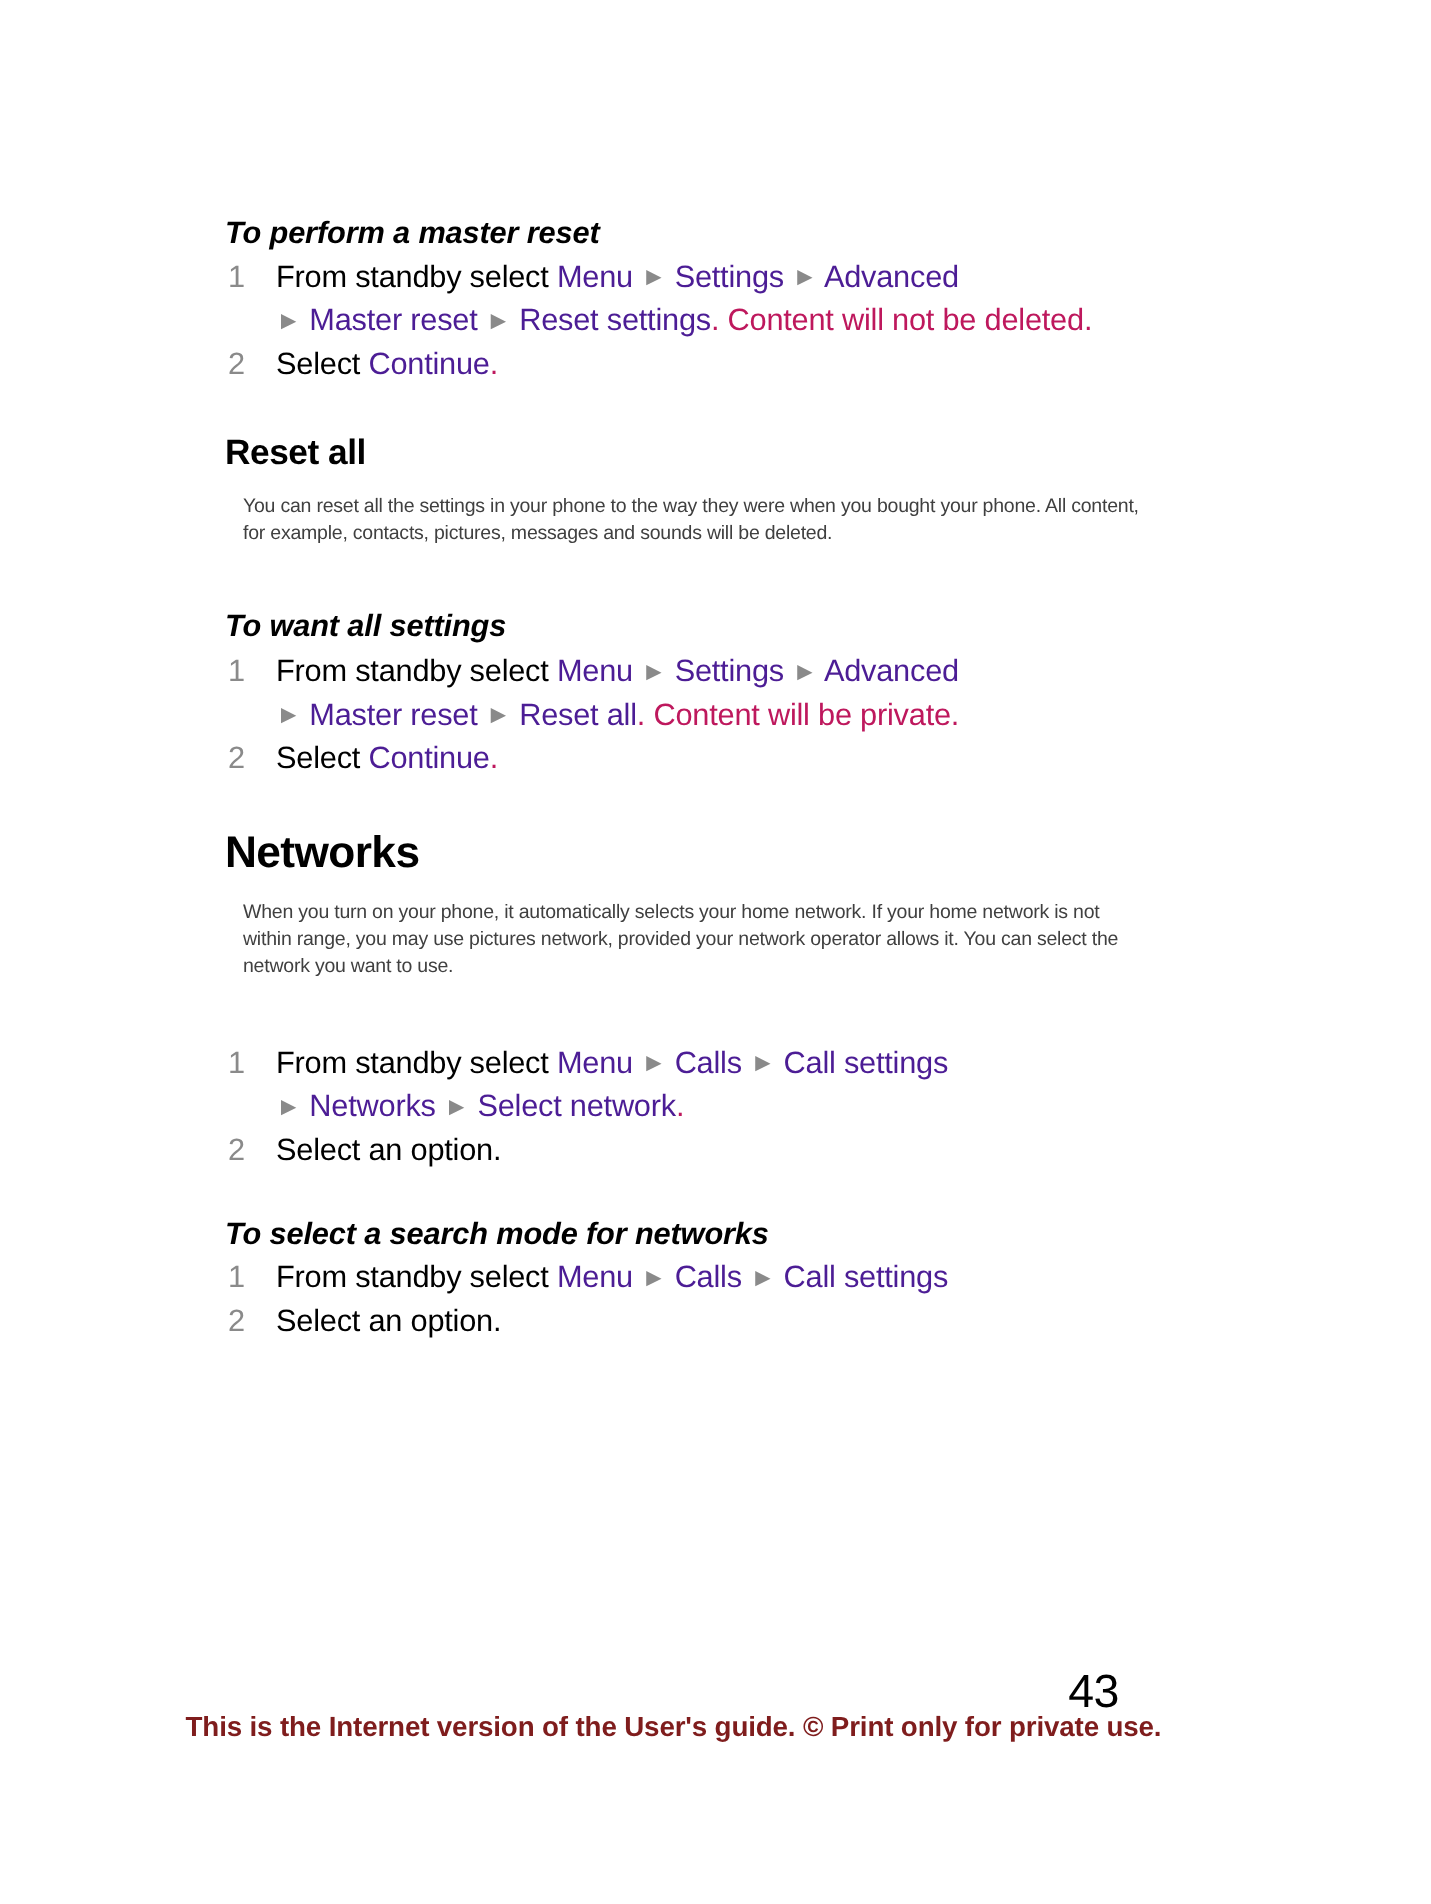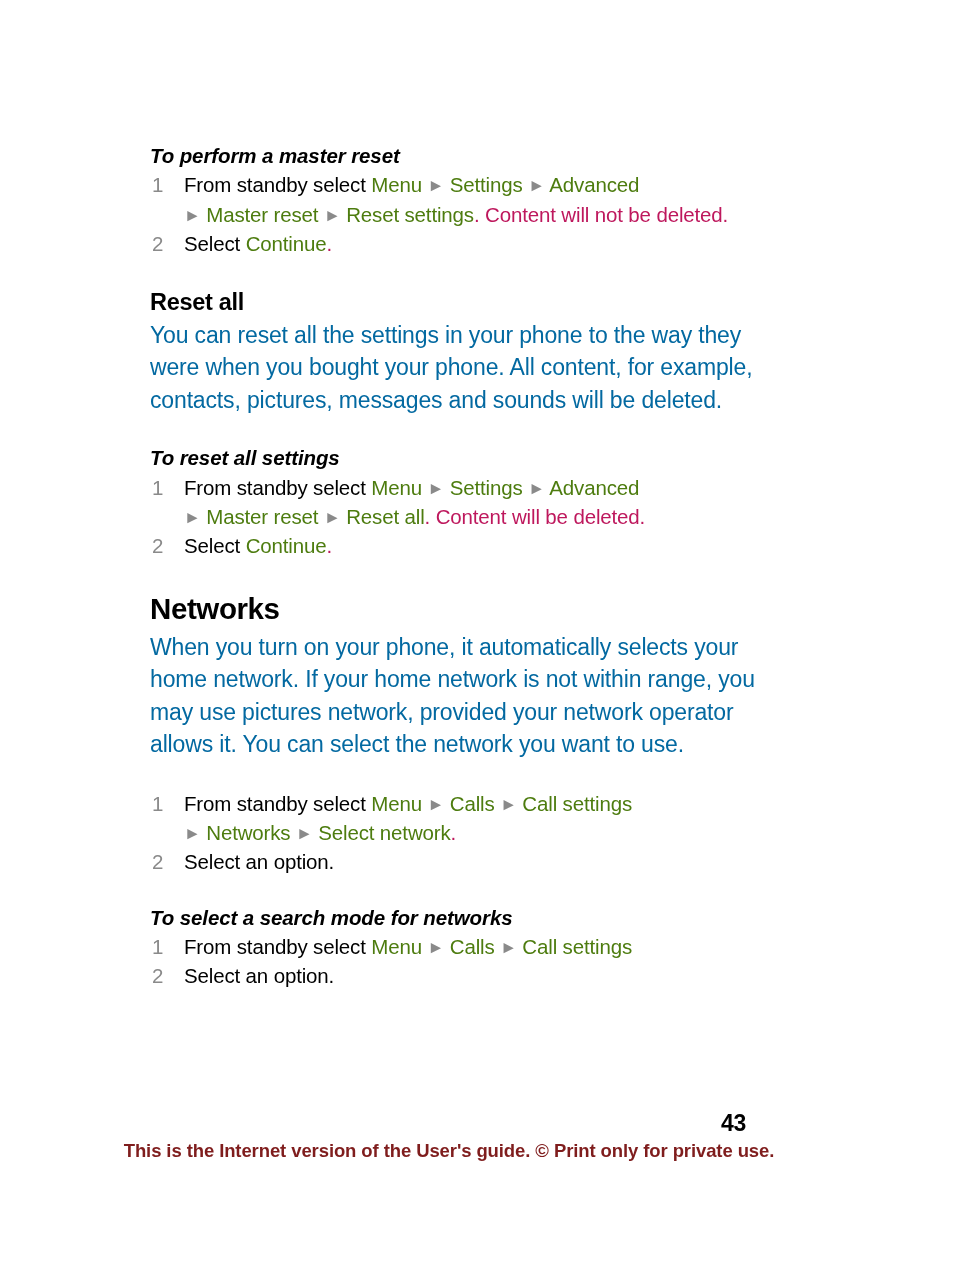--- a/index.html
+++ b/index.html
@@ -48,24 +48,24 @@
   .sec-heading-lg {
     font-size: 29.5px;
     font-weight: bold;
     color: #000000;
     line-height: 1.18;
     margin: 0 0 4px 0;
     letter-spacing: -0.4px;
   }
   
   .body-para {
-    font-size: 23px;
-    color: #0369a1;
+    font-size: 13px;
+    color: #404040;
     line-height: 1.415;
-    margin: 0;
+    margin: 12px;
     letter-spacing: -0.15px;
   }
   
   ol.steps {
     list-style: none;
     margin: 0;
     padding: 0;
   }
   ol.steps > li {
     position: relative;
@@ -82,40 +82,40 @@
     color: #8a8a8a;
     font-size: 20.5px;
   }
   
   .cont {
     display: block;
     padding-left: 0px;
   }
   
   .menu {
-    color: #4d7c0f;
+    color: #4c1d95;
   }
   .tri {
     color: #8a8a8a;
     font-size: 17px;
     position: relative;
     top: -1px;
   }
   .blk { color: #be185d; }
   .gap-md  { height: 28px; }
   .gap-lg  { height: 30px; }
   .gap-xl  { height: 32px; }
 
   
   .page-number {
     position: absolute;
     right: 152px;
     top: 1110px;
-    font-size: 23px;
-    font-weight: bold;
+    font-size: 31px;
+    font-weight: normal;
     color: #000000;
     letter-spacing: -0.3px;
   }
   .footer-note {
     position: absolute;
     left: 0;
     right: 0;
     top: 1140px;
     text-align: center;
     font-size: 18.5px;
@@ -152,34 +152,34 @@
       </li>
     </ol>
 
     <div class="gap-lg"></div>
 
     <h2 class="sec-heading-sm">Reset all</h2>
     <p class="body-para">You can reset all the settings in your phone to the way they were when you bought your phone. All content, for example, contacts, pictures, messages and sounds will be deleted.</p>
 
     <div class="gap-md"></div>
 
-    <h3 class="proc-heading">To reset all settings</h3>
+    <h3 class="proc-heading">To want all settings</h3>
 
     <ol class="steps">
       <li>
         <span class="num">1</span><span>From standby select </span><span class="menu">Menu</span>
         <span class="tri">►</span>
         <span class="menu">Settings</span>
         <span class="tri">►</span>
         <span class="menu">Advanced</span>
         <span class="cont">
           <span class="tri">►</span>
           <span class="menu">Master reset</span>
           <span class="tri">►</span>
-          <span class="menu">Reset all</span><span class="blk">. Content will be deleted.</span>
+          <span class="menu">Reset all</span><span class="blk">. Content will be private.</span>
         </span>
       </li>
       <li>
         <span class="num">2</span><span>Select </span><span class="menu">Continue</span><span class="blk">.</span>
       </li>
     </ol>
 
     <div class="gap-xl"></div>
 
     <h1 class="sec-heading-lg">Networks</h1>

